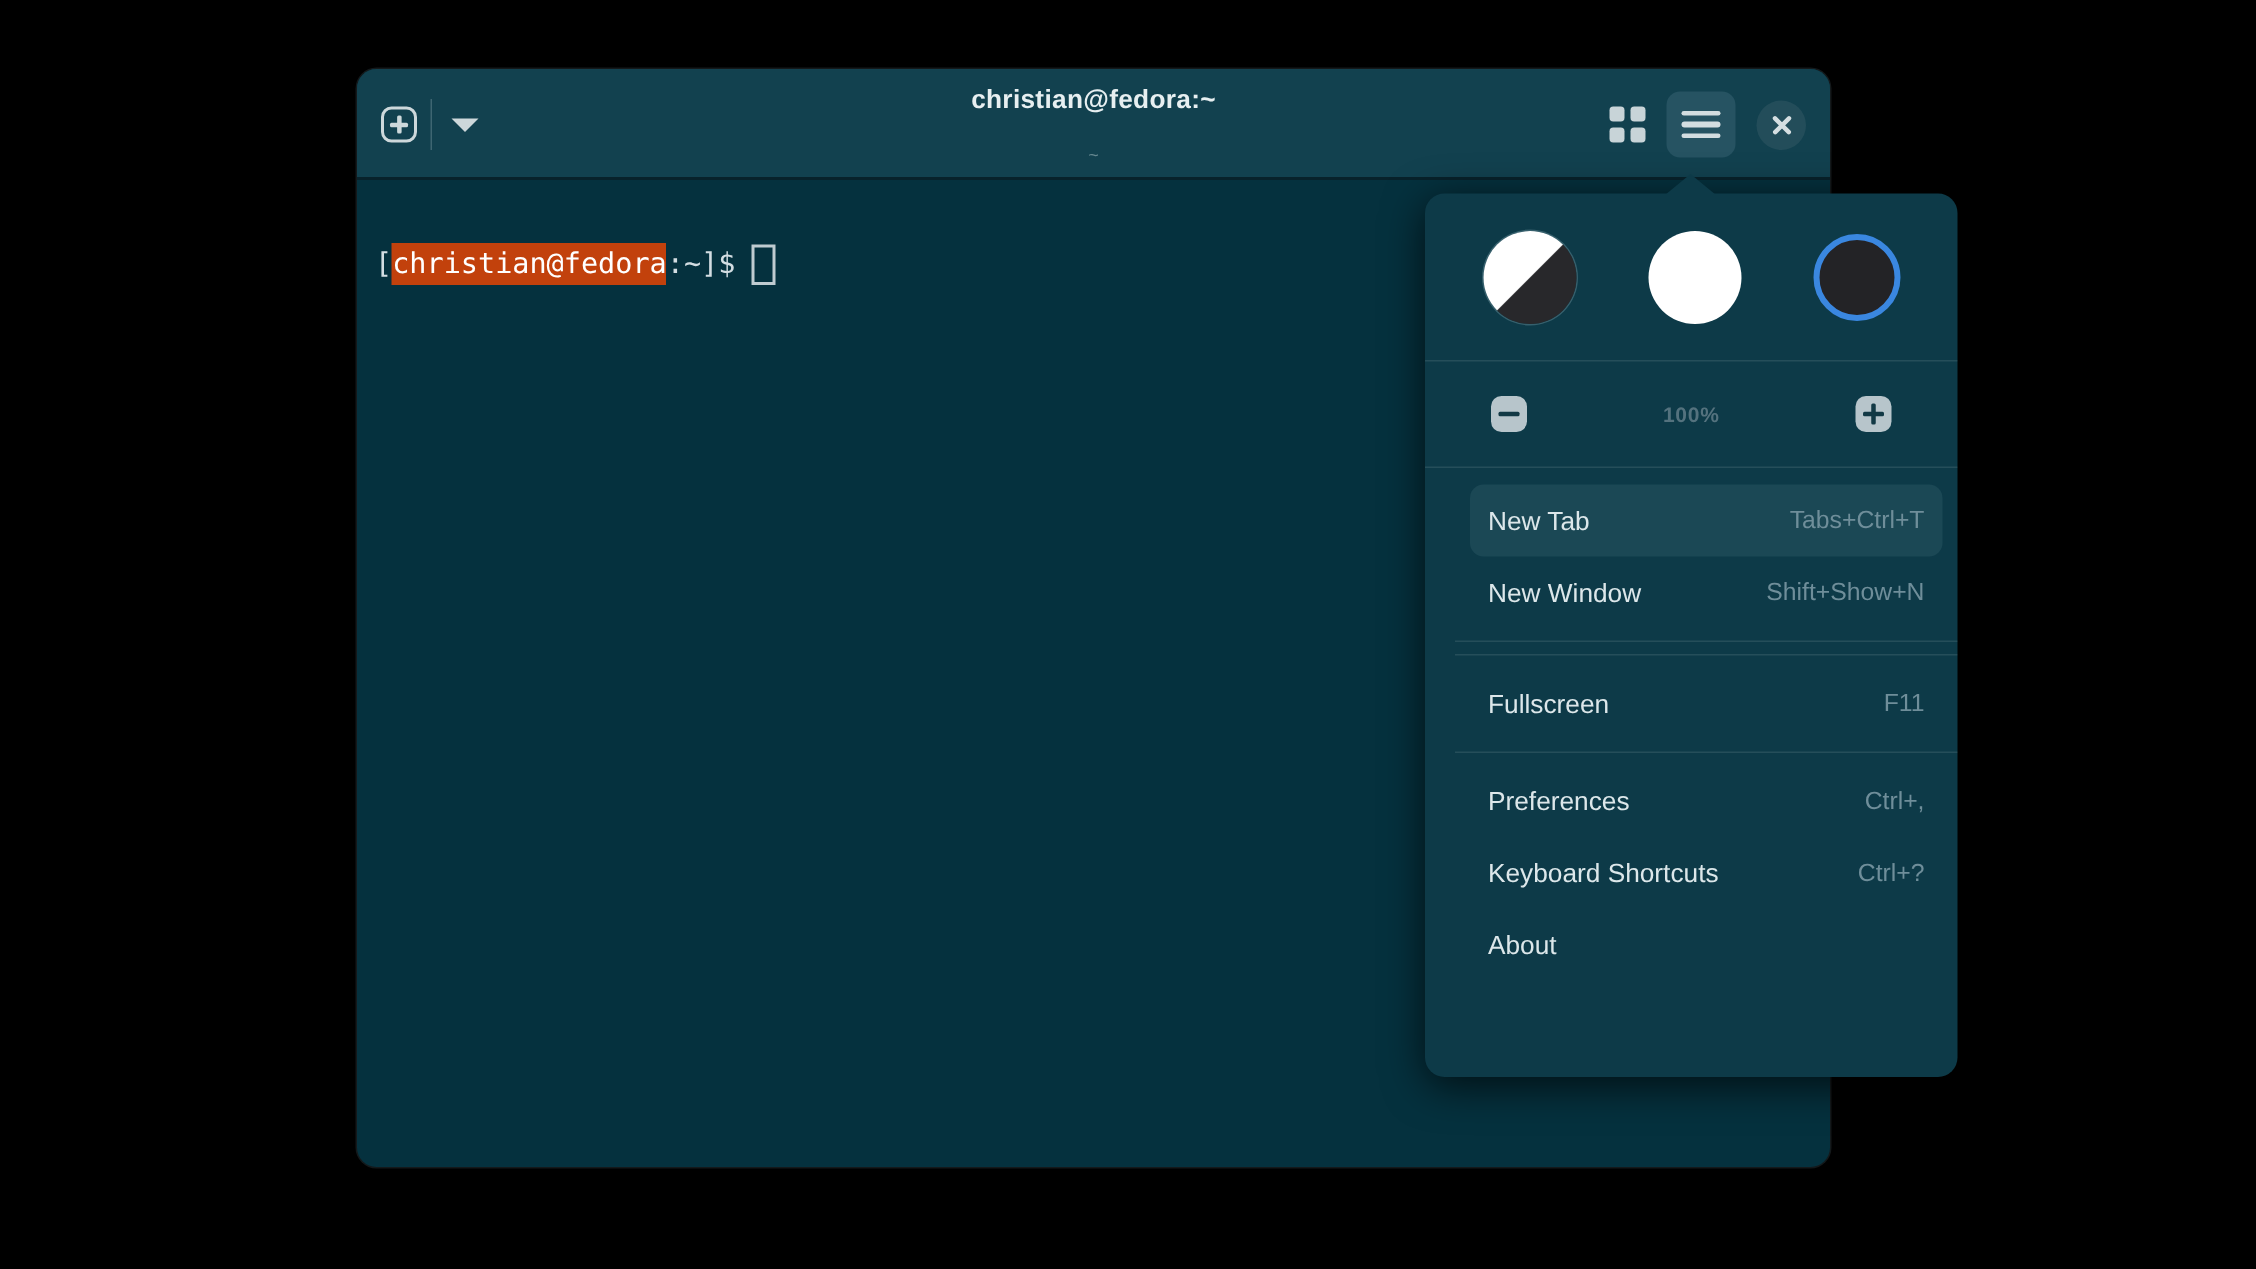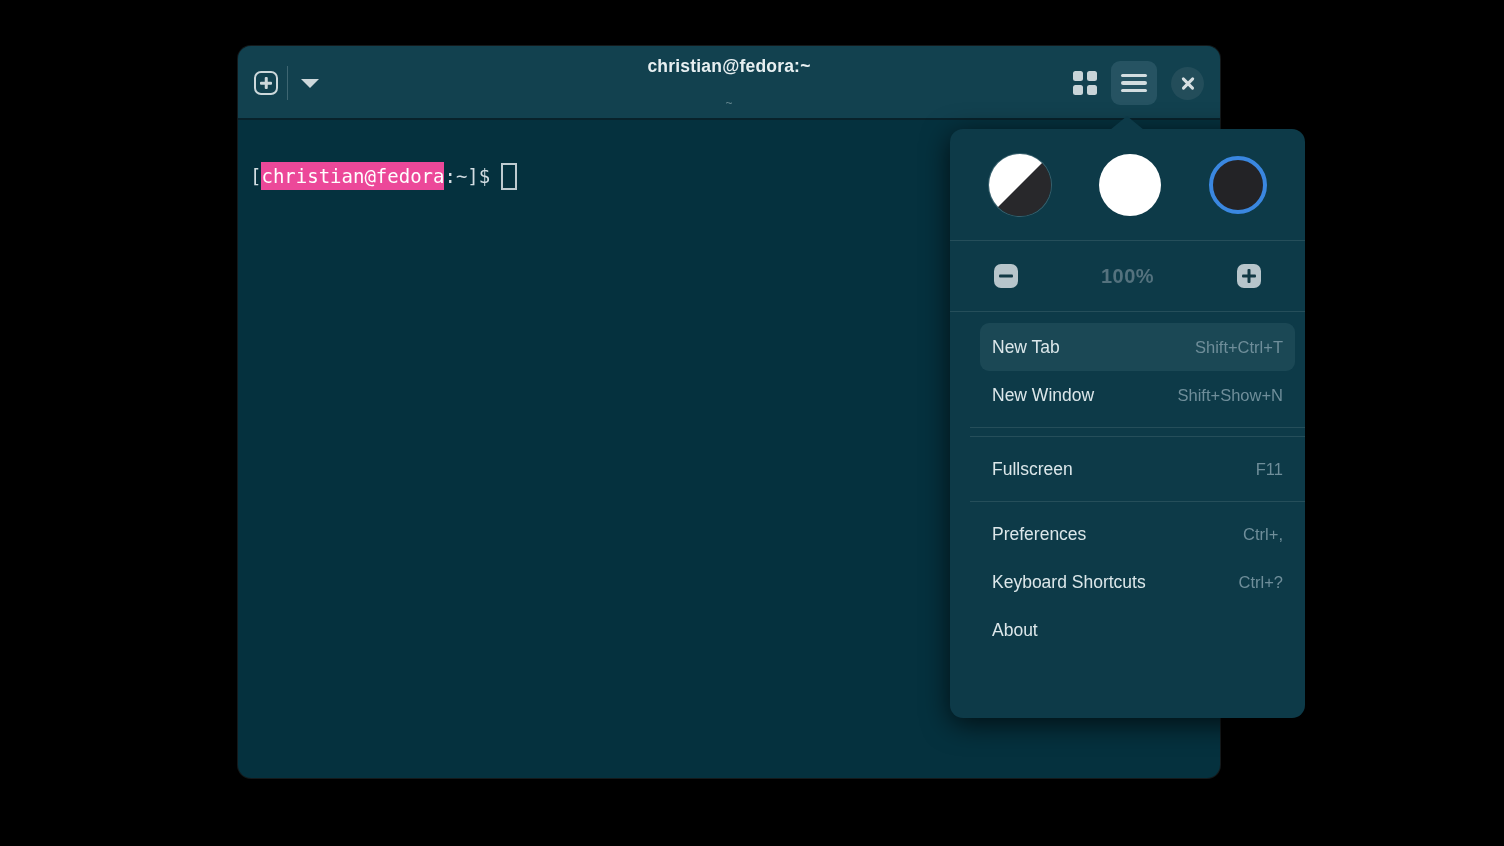--- a/index.html
+++ b/index.html
@@ -57,21 +57,21 @@
   .close-glyph::before, .close-glyph::after { content: ""; position: absolute; left: -1px; top: 5.6px;
     width: 16px; height: 2.8px; background: #d5dee1; border-radius: 2px; }
   .close-glyph::before { transform: rotate(45deg); }
   .close-glyph::after { transform: rotate(-45deg); }
 
   
   .term-area { position: absolute; left: 0; top: 76px; right: 0; bottom: 0; }
   .prompt-line { position: absolute; left: 12px; top: 54px; transform: translateY(-50%);
     font-family: "DejaVu Sans Mono", monospace; font-size: 19px; line-height: 28px;
     color: #d3dde2; white-space: pre; display: flex; align-items: center; }
-  .prompt-line .sel { background: #ec4899; color: #ffffff; }
+  .prompt-line .sel { background: #c2410c; color: #ffffff; }
   .cursor-box { display: inline-block; width: 16px; height: 27px; border: 2px solid #bfcbd0;
     margin-left: 11px; vertical-align: middle; }
 
   
   .popover {
     position: absolute; left: 950px; top: 129px; width: 355px; height: 589px;
     background: #0d3a48; border-radius: 13px;
     box-shadow: 0 6px 28px rgba(0,0,0,0.7);
   }
   .popover::before { content: ""; position: absolute; top: -13px; left: 160px;
@@ -86,21 +86,21 @@
   .theme-dark { background: #232326; width: 58px; height: 58px; border: 4px solid #3a87e0; }
 
   .pop-sep { height: 1px; background: rgba(255,255,255,0.10); }
 
   .zoom-row { height: 70px; display: flex; align-items: center; justify-content: space-between; padding: 0 44px; }
   .zoom-glyph { width: 24px; height: 24px; background: #b7c5cb; border-radius: 7px; position: relative; }
   .zoom-glyph::before { content: ""; position: absolute; left: 5px; right: 5px; top: 50%;
     height: 3px; transform: translateY(-50%); background: #123945; border-radius: 1px; }
   .zoom-glyph.plus::after { content: ""; position: absolute; top: 5px; bottom: 5px; left: 50%;
     width: 3px; transform: translateX(-50%); background: #123945; border-radius: 1px; }
-  .zoom-level { font-size: 20px; font-weight: 600; color: #54727e; letter-spacing: 0.5px; cursor: pointer; }
+  .zoom-level { font-size: 14px; font-weight: 600; color: #54727e; letter-spacing: 0.5px; cursor: pointer; }
 
   .menu-list { padding-top: 11px; padding-left: 20px; }
   .menu-row { height: 48px; display: flex; align-items: center; justify-content: space-between;
     padding: 0 22px; cursor: pointer; }
   .menu-row .label { font-size: 17.5px; color: #dce7ea; }
   .menu-row .accel { font-size: 16.5px; color: #6f8e9a; }
   .menu-row.selected { margin: 0 10px; padding: 0 12px; background: #1b4855; border-radius: 9px; }
   .menu-sep { height: 1px; background: rgba(255,255,255,0.10); margin: 8px 0; }
 </style>
 </head>
@@ -172,21 +172,21 @@
       <span class="zoom-glyph plus"></span>
     </button>
   </div>
 
   <div class="pop-sep"></div>
 
   <div class="menu-list">
 
     <div class="menu-row selected">
       <span class="label">New Tab</span>
-      <span class="accel">Shift+Ctrl+T</span>
+      <span class="accel">Tabs+Ctrl+T</span>
     </div>
 
     <div class="menu-row">
       <span class="label">New Window</span>
       <span class="accel">Shift+Show+N</span>
     </div>
 
     <div class="menu-sep"></div>
 
 

